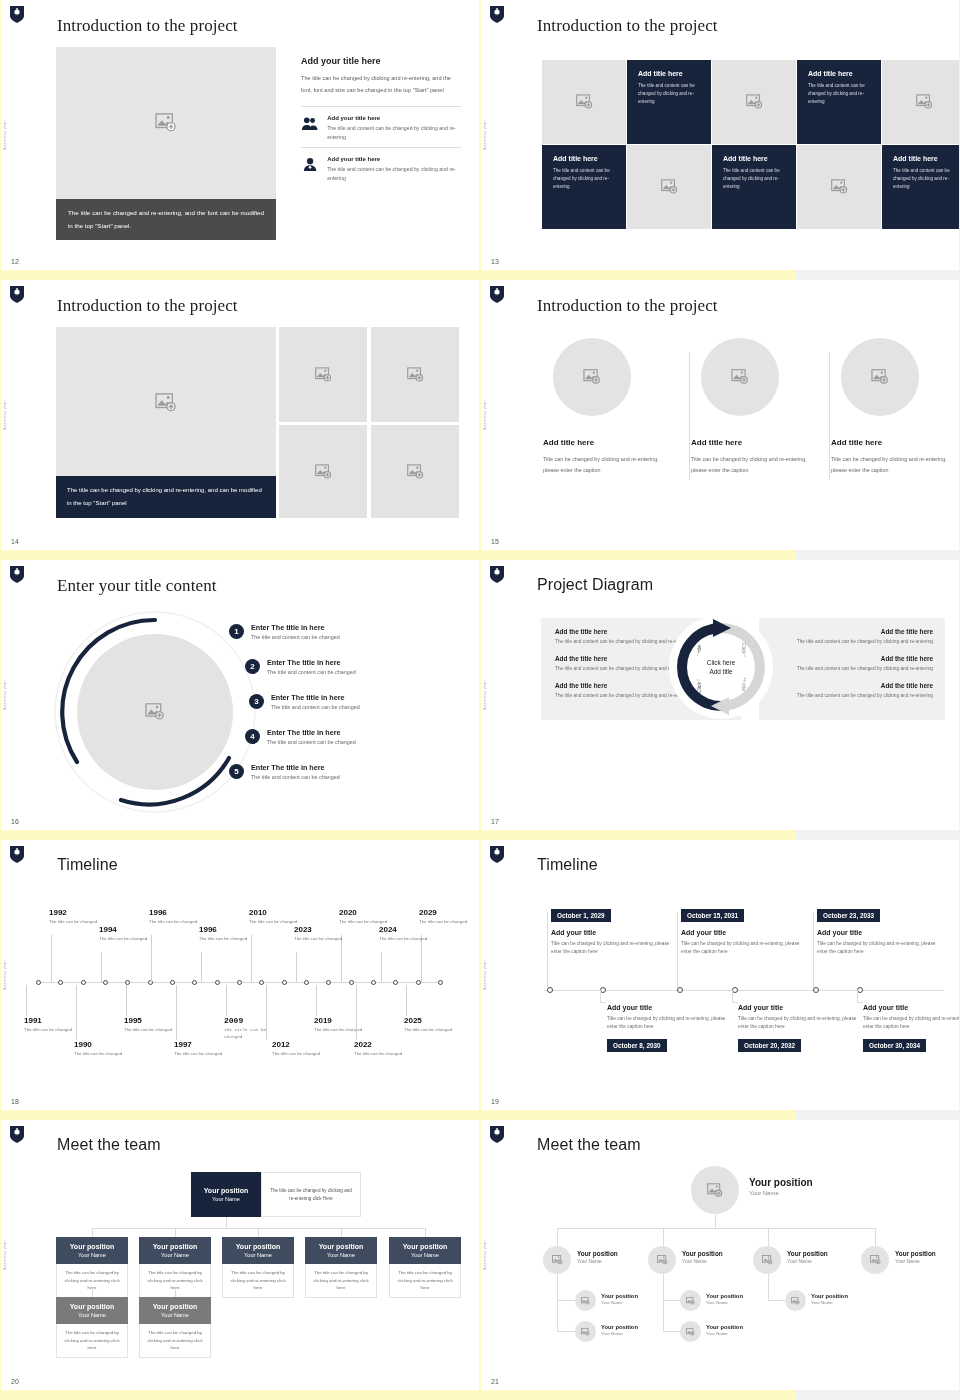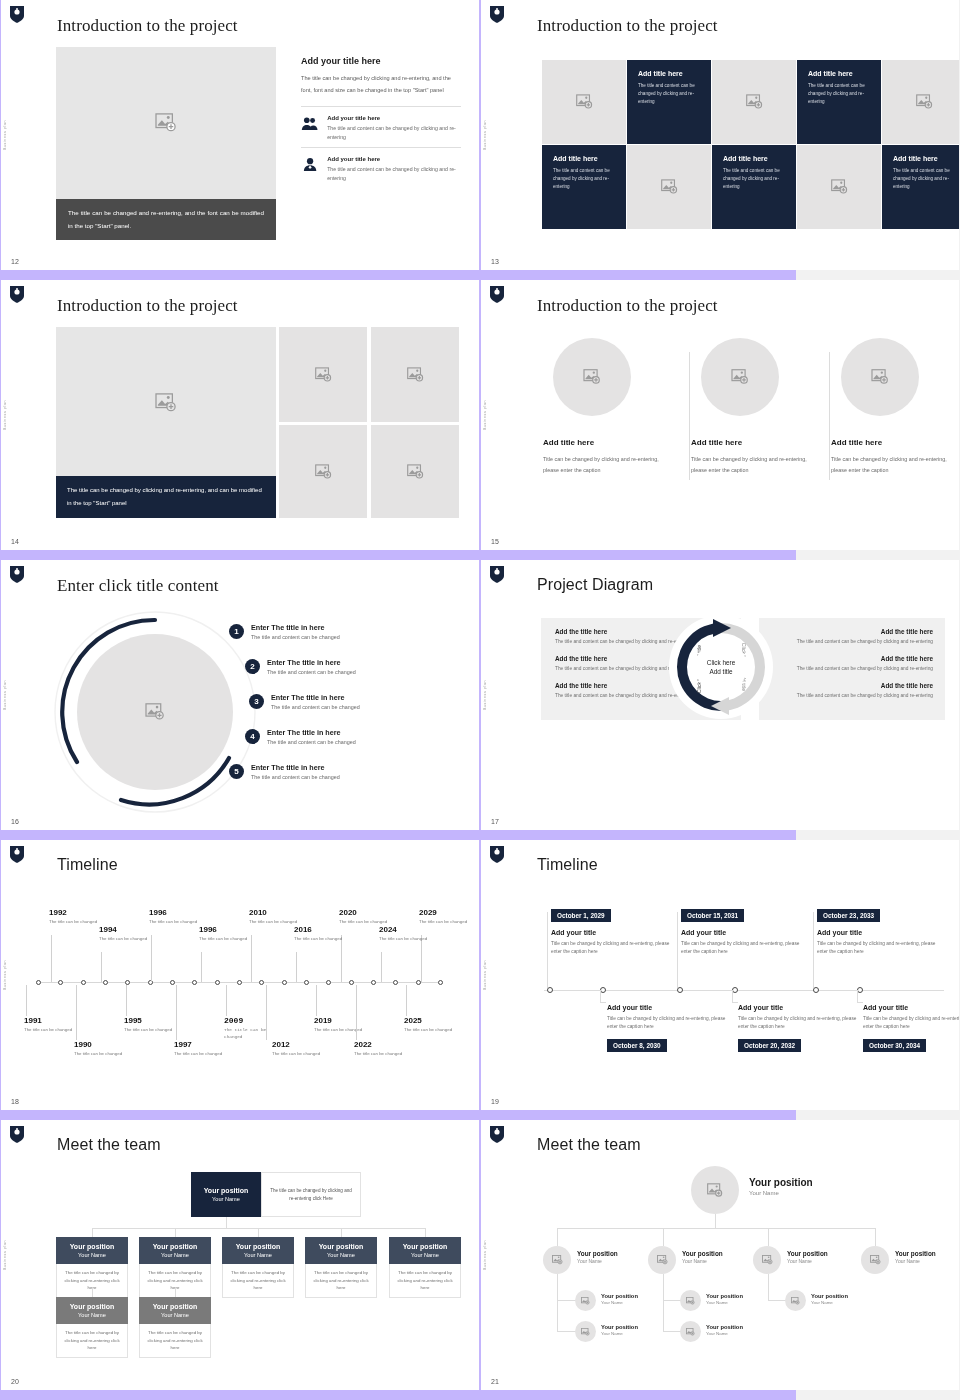--- a/index.html
+++ b/index.html
@@ -7,21 +7,21 @@
     width: 960px; height: 1400px;
     background: #f2f2f2;
     font-family: "Liberation Sans", sans-serif;
     -webkit-font-smoothing: antialiased;
   }
   .sheet {
     width: 796px; height: 1400px;
     display: grid;
     grid-template-columns: 480px 480px;
     grid-template-rows: repeat(5, 280px);
-    background: #c4b5fd;
+    background: #fef9c3;
   }
   .slide {
     position: relative;
     width: 478px; height: 270px;
     margin: 0 1px 10px 1px;
     background: #ffffff;
     overflow: hidden;
   }
   
   .logo { position: absolute; left: 8px; top: 5px; width: 16px; height: 19px; }
@@ -409,21 +409,21 @@
     <div class="pagenum">15</div>
   </div>
 
   <div class="slide">
     <svg class="logo" viewBox="0 0 16 19">
         <path d="M1 1h14v10c0 4-7 7-7 7S1 15 1 11z" fill="#17243c"></path>
         <circle cx="8" cy="7" r="2.6" fill="#fff"></circle>
         <rect x="7.3" y="3" width="1.4" height="3" fill="#fff"></rect>
       </svg>
     <div class="sidebar-text">Business plan</div>
-    <div class="stitle">Enter click title content</div>
+    <div class="stitle">Enter your title content</div>
 
     <div class="s16-stage">
       <svg width="208" height="208" viewBox="0 0 208 208">
         <circle cx="104" cy="104" r="100" fill="none" stroke="#f0f0f0" stroke-width="1.4"></circle>
         <path d="M104 12 A92 92 0 0 0 26 154" fill="none" stroke="#17243c" stroke-width="4.2" stroke-linecap="round"></path>
         <path d="M70 192 A92 92 0 0 0 178 150" fill="none" stroke="#17243c" stroke-width="4.2" stroke-linecap="round"></path>
       </svg>
       <div class="s16-inner">
           <svg width="20" height="18" viewBox="0 0 24 22">
             <rect x="1" y="1" width="18" height="15" fill="none" stroke="#9b9b9b" stroke-width="1.5"></rect>
@@ -594,21 +594,21 @@
           <div class="s18-y">1994</div>
           <div class="s18-d">The title can be changed</div>
         </div>
         <div class="s18-stem" style="left: 200px; top: 112px; height: 30px;"></div>
         <div class="s18-lbl" style="left: 198px; top: 85px;">
           <div class="s18-y">1996</div>
           <div class="s18-d">The title can be changed</div>
         </div>
         <div class="s18-stem" style="left: 295px; top: 112px; height: 30px;"></div>
         <div class="s18-lbl" style="left: 293px; top: 85px;">
-          <div class="s18-y">2016</div>
+          <div class="s18-y">2023</div>
           <div class="s18-d">The title can be changed</div>
         </div>
         <div class="s18-stem" style="left: 380px; top: 112px; height: 30px;"></div>
         <div class="s18-lbl" style="left: 378px; top: 85px;">
           <div class="s18-y">2024</div>
           <div class="s18-d">The title can be changed</div>
         </div>
         <div class="s18-stem" style="left: 25px; top: 145px; height: 31px;"></div>
         <div class="s18-lbl" style="left: 23px; top: 176px;">
           <div class="s18-y">1991</div>

